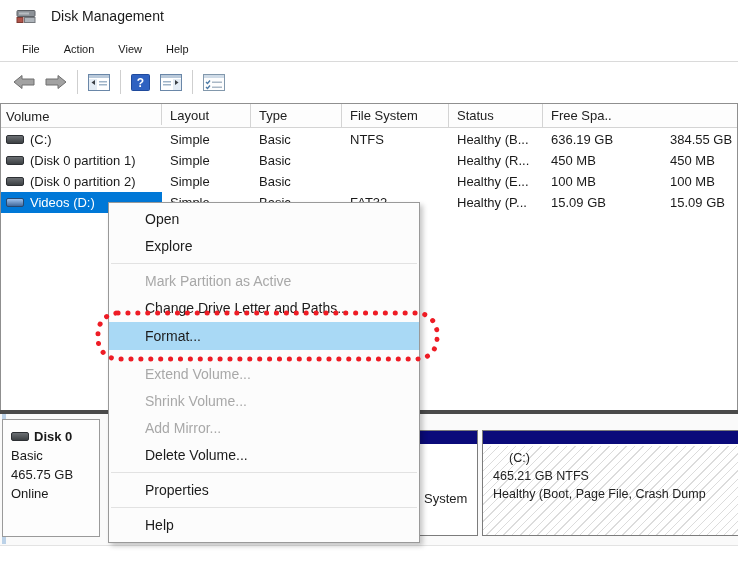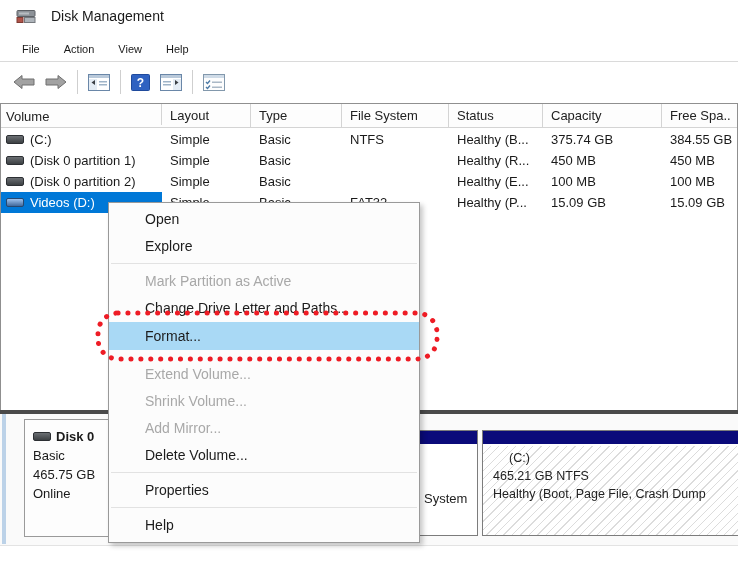--- a/index.html
+++ b/index.html
@@ -35,21 +35,21 @@
   .sel .c0{background:#0078d7;color:#fff;}
   .sel .disk-glyph{background:linear-gradient(#9fc3ef,#41699c);border-color:#27486f;}
 
   
   .pane-divider{position:absolute;top:410px;left:0;width:738px;height:4px;background:#4a4a4a;}
 
   
   .bottompane{position:absolute;top:414px;left:0;width:738px;height:132px;background:#fafafa;
               border-bottom:1px solid #e3e3e3;box-sizing:border-box;}
   .pane-accent{position:absolute;top:414px;left:2px;width:4px;height:130px;background:#bcd2e8;}
-  .diskbox{position:absolute;left:24px;top:419px;width:98px;height:118px;background:#fdfdfd;
+  .diskbox{position:absolute;left:2px;top:419px;width:98px;height:118px;background:#fdfdfd;
            border:1px solid #9a9a9a;box-sizing:border-box;padding:7px 0 0 8px;font-size:13px;line-height:19px;}
   .diskbox .dtitle{display:flex;align-items:center;gap:5px;font-weight:bold;}
   .dmini{width:16px;height:7px;background:linear-gradient(#6b6f73,#3c4043);border:1px solid #2c2f33;border-radius:2px;}
 
   .graph{position:absolute;left:110px;top:414px;width:628px;height:132px;overflow:hidden;}
   .part-box{position:absolute;top:16px;height:106px;background:#fff;border:1px solid #7c7c7c;box-sizing:border-box;}
   .part-bar{height:13px;background:#0a0a7a;border-bottom:2px solid #fff;}
   .part-sys{left:250px;width:118px;}
   .part-sys .plabel{position:absolute;left:63px;top:60px;font-size:13px;color:#222;}
   .part-c{left:372px;width:262px;}
@@ -146,34 +146,33 @@
   </div>
 
   <div class="listpane"></div>
 
   <div class="lv-header">
     <div class="hcell c0">Volume</div>
     <div class="hcell c1">Layout</div>
     <div class="hcell c2">Type</div>
     <div class="hcell c3">File System</div>
     <div class="hcell c4">Status</div>
-    <div class="hcell c5">Capacity</div>
     <div class="hcell c6" style="border-right:none;">Free Spa..</div>
   </div>
 
   <div class="lv-row" style="top:129px;">
     <div class="cell c0">
         <span class="disk-glyph"></span>
         <span>(C:)</span>
       </div>
     <div class="cell c1">Simple</div>
     <div class="cell c2">Basic</div>
     <div class="cell c3">NTFS</div>
     <div class="cell c4">Healthy (B...</div>
-    <div class="cell c5">375.74 GB</div>
+    <div class="cell c5">636.19 GB</div>
     <div class="cell c6">384.55 GB</div>
   </div>
 
   <div class="lv-row" style="top:150px;">
     <div class="cell c0">
         <span class="disk-glyph"></span>
         <span>(Disk 0 partition 1)</span>
       </div>
     <div class="cell c1">Simple</div>
     <div class="cell c2">Basic</div>

